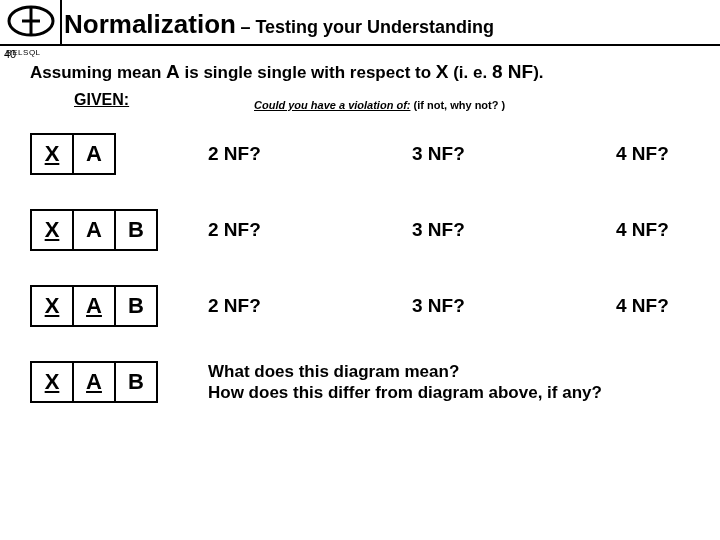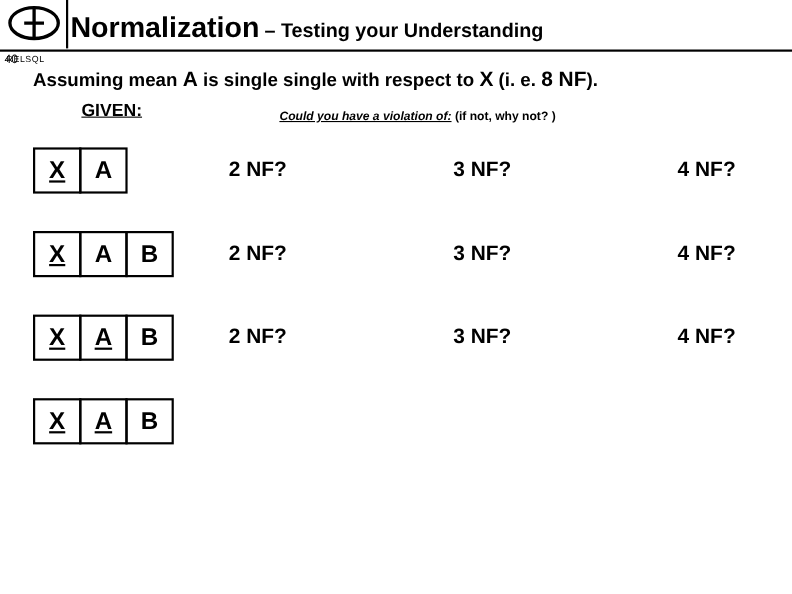--- a/index.html
+++ b/index.html
@@ -215,16 +215,20 @@
         <div class="cell underline">
             <span>X</span>
           </div>
         <div class="cell underline">
             <span>A</span>
           </div>
         <div class="cell">
             <span>B</span>
           </div>
       </div>
+      <div class="longtext">
+        <span>What does this diagram mean?</span><br>
+        <span>How does this differ from diagram above, if any?</span>
+      </div>
     </div>
 
   </div>
 </div>
 
 </body></html>

